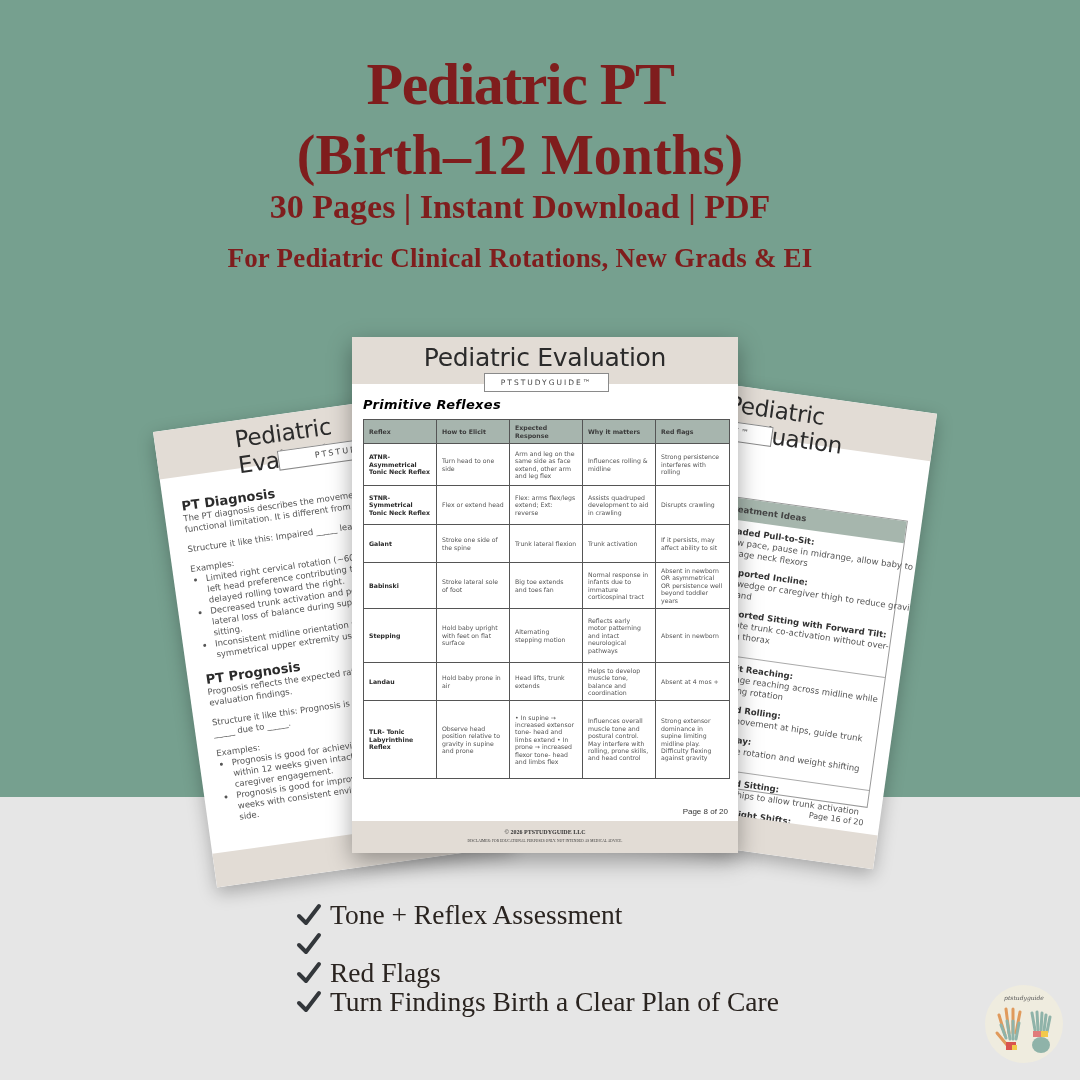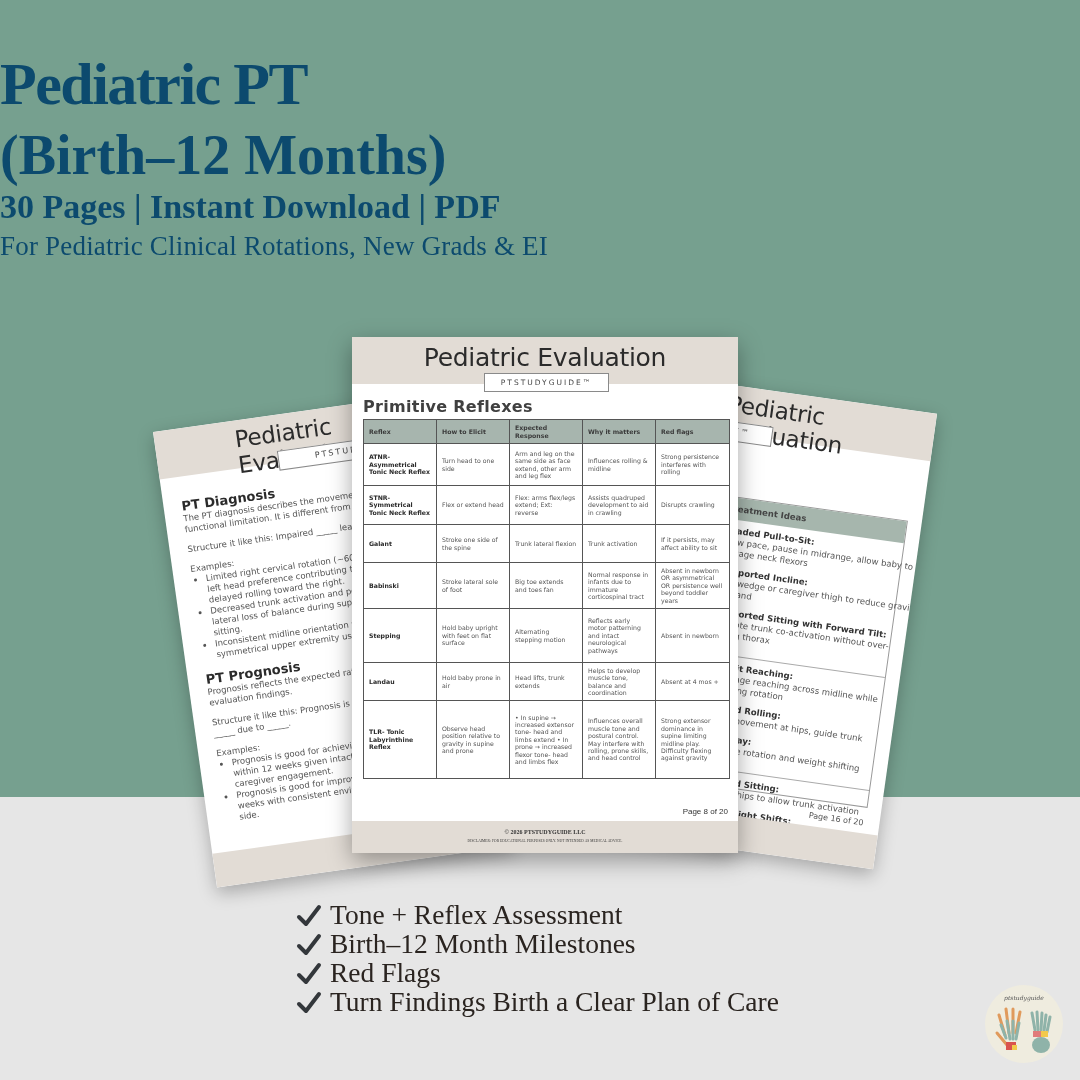--- a/index.html
+++ b/index.html
@@ -14,42 +14,42 @@
       background: #76a08f;
     }
     .bg-bottom {
       position: absolute; left: 0; top: 797px; width: 1080px; height: 283px;
       background: #e6e6e6;
     }
 
     
     .headline {
       position: absolute; left: 0; top: 52px; width: 1040px;
-      color: #0c4a6e;
+      text-align: center; color: #7f1d1d;
       font-family: "DejaVu Serif", "Liberation Serif", serif;
     }
     .headline .t1 {
       font-size: 60px; line-height: 64px; font-weight: normal;
       letter-spacing: -1.5px;
       font-family: "Liberation Serif", serif;
       font-weight: bold;
     }
     .headline .t3 {
       font-size: 56px; line-height: 62px; font-weight: bold;
       font-family: "Liberation Serif", serif;
       margin-top: 8px;
     }
     .headline .sub1 {
       margin-top: 2px;
       font-size: 34px; line-height: 38px; font-weight: bold;
       font-family: "Liberation Serif", serif;
     }
     .headline .sub2 {
-      margin-top: 4px;
-      font-size: 27px; line-height: 32px; font-weight: normal;
+      margin-top: 16px;
+      font-size: 27px; line-height: 32px; font-weight: bold;
       font-family: "Liberation Serif", serif;
       letter-spacing: 0.2px;
     }
 
     
     .page {
       position: absolute; background: #ffffff;
       box-shadow: 0 6px 18px rgba(0,0,0,0.28);
       overflow: hidden;
       font-family: "DejaVu Sans", sans-serif;
@@ -130,22 +130,23 @@
     .page-center .pg-head { height: 47px; }
     .page-center .pg-title {
       top: 6px; font-size: 25px;
     }
     .page-center .pg-brand {
       left: 132px; width: 125px; top: 36px; height: 19px; line-height: 17px;
       font-size: 7.5px;
     }
     .page-center .section-title {
       position: absolute; left: 11px; top: 60px;
-      font-size: 16px; font-weight: bold; color: #404040;
+      font-size: 13px; font-weight: bold; color: #000000;
       letter-spacing: 0.3px;
+      font-style: italic;
     }
     .page-center table {
       position: absolute; left: 11px; top: 82px; width: 366px;
       border-collapse: collapse; table-layout: fixed;
       font-family: "DejaVu Sans", sans-serif;
       font-size: 6.2px; line-height: 7.4px; color: #555;
     }
     .page-center th {
       background: #a7b5ae; color: #3a3a3a; text-align: left;
       font-weight: bold; height: 24px; padding: 0 5px;
@@ -176,21 +177,21 @@
       color: #333; letter-spacing: 0.1px;
     }
 
     
     .checklist {
       position: absolute; left: 296px; top: 900px;
       font-family: "Liberation Serif", serif;
       color: #2a2420;
     }
     .check-item {
-      display: flex; align-items: flex-end; height: 29px;
+      display: flex; align-items: center; height: 29px;
       font-size: 27.5px; line-height: 29px;
       white-space: nowrap;
     }
     .check-icon {
       width: 26px; height: 26px; margin-right: 8px; flex: none;
     }
 
     
     .logo {
       position: absolute; left: 985px; top: 985px; width: 78px; height: 78px;
@@ -393,21 +394,20 @@
   <div class="check-item">
     <svg class="check-icon" viewBox="0 0 26 26">
         <path d="M3 14 L10 21 L23 4" fill="none" stroke="#33373b" stroke-width="4" stroke-linecap="round" stroke-linejoin="round"></path>
       </svg>
     <span>Tone + Reflex Assessment</span>
   </div>
   <div class="check-item">
     <svg class="check-icon" viewBox="0 0 26 26">
         <path d="M3 14 L10 21 L23 4" fill="none" stroke="#33373b" stroke-width="4" stroke-linecap="round" stroke-linejoin="round"></path>
       </svg>
-    <span>Birth–12 Month Milestones</span>
   </div>
   <div class="check-item">
     <svg class="check-icon" viewBox="0 0 26 26">
         <path d="M3 14 L10 21 L23 4" fill="none" stroke="#33373b" stroke-width="4" stroke-linecap="round" stroke-linejoin="round"></path>
       </svg>
     <span>Red Flags</span>
   </div>
   <div class="check-item">
     <svg class="check-icon" viewBox="0 0 26 26">
         <path d="M3 14 L10 21 L23 4" fill="none" stroke="#33373b" stroke-width="4" stroke-linecap="round" stroke-linejoin="round"></path>

